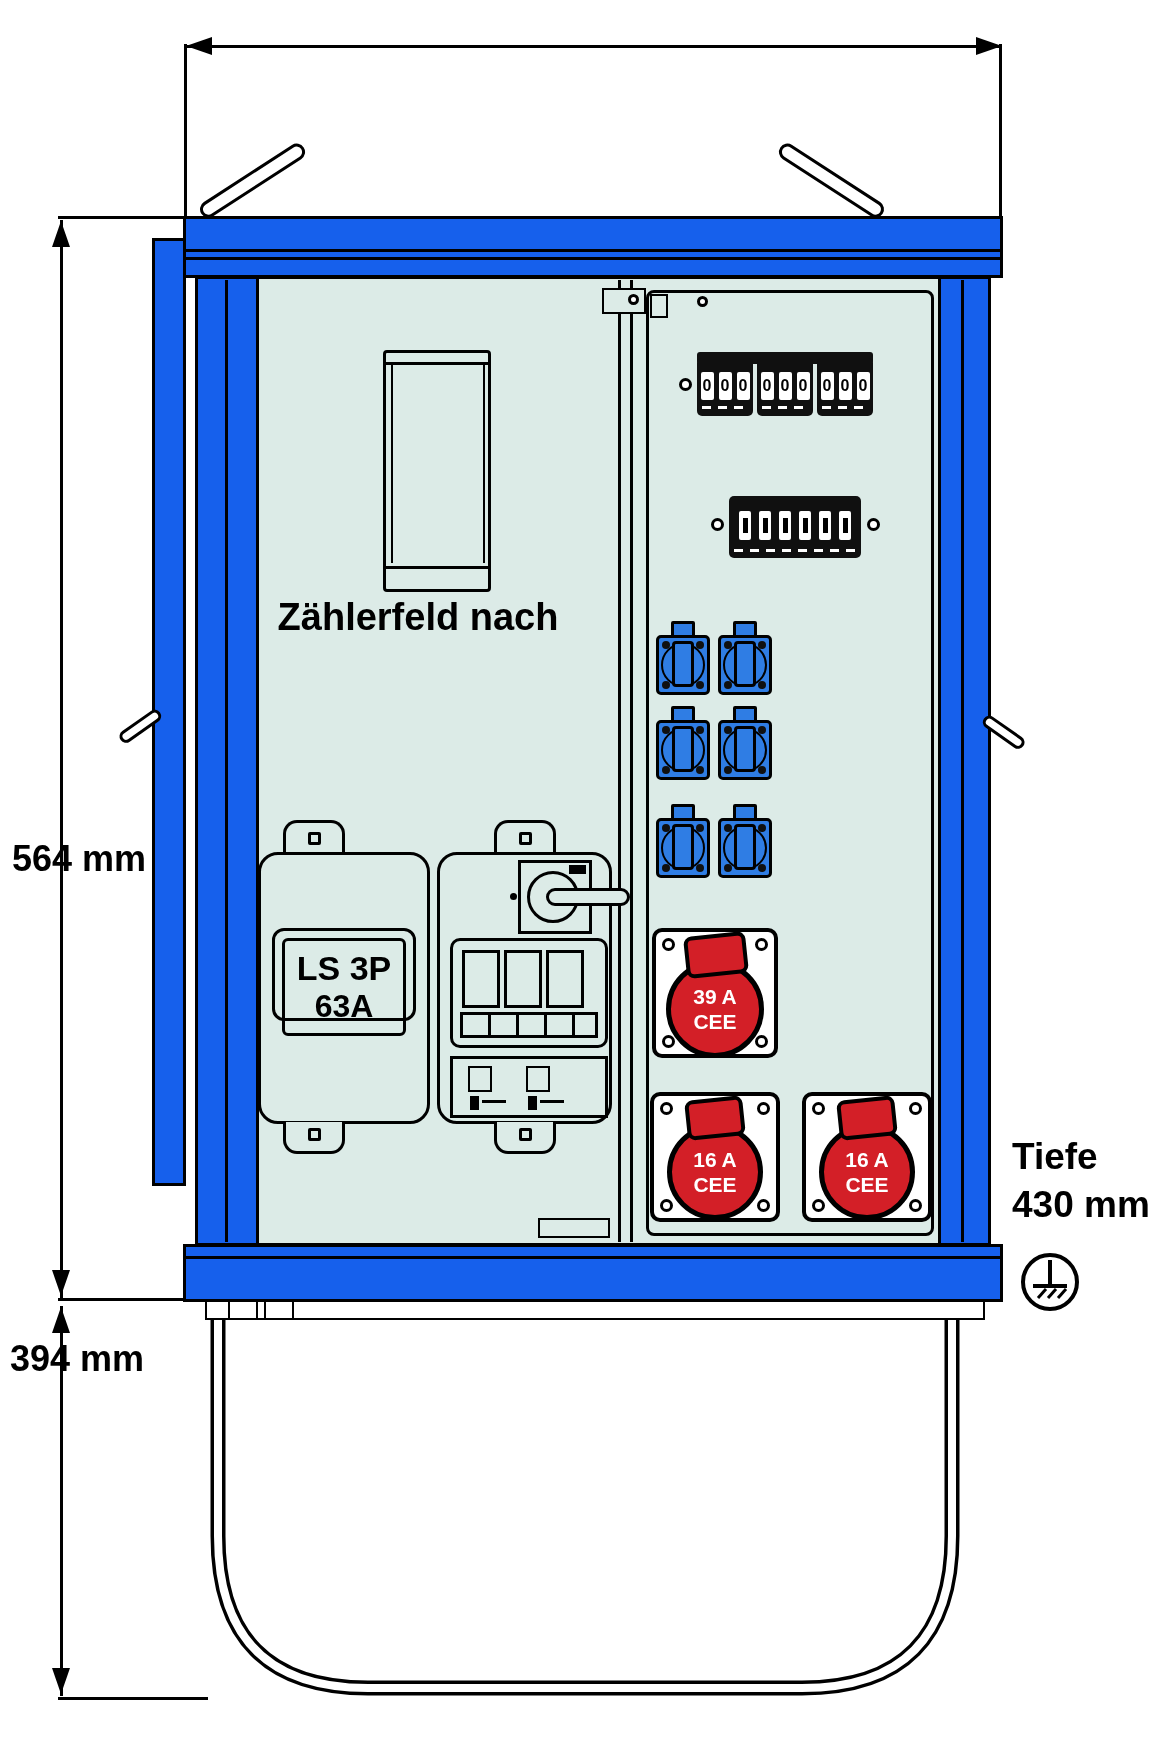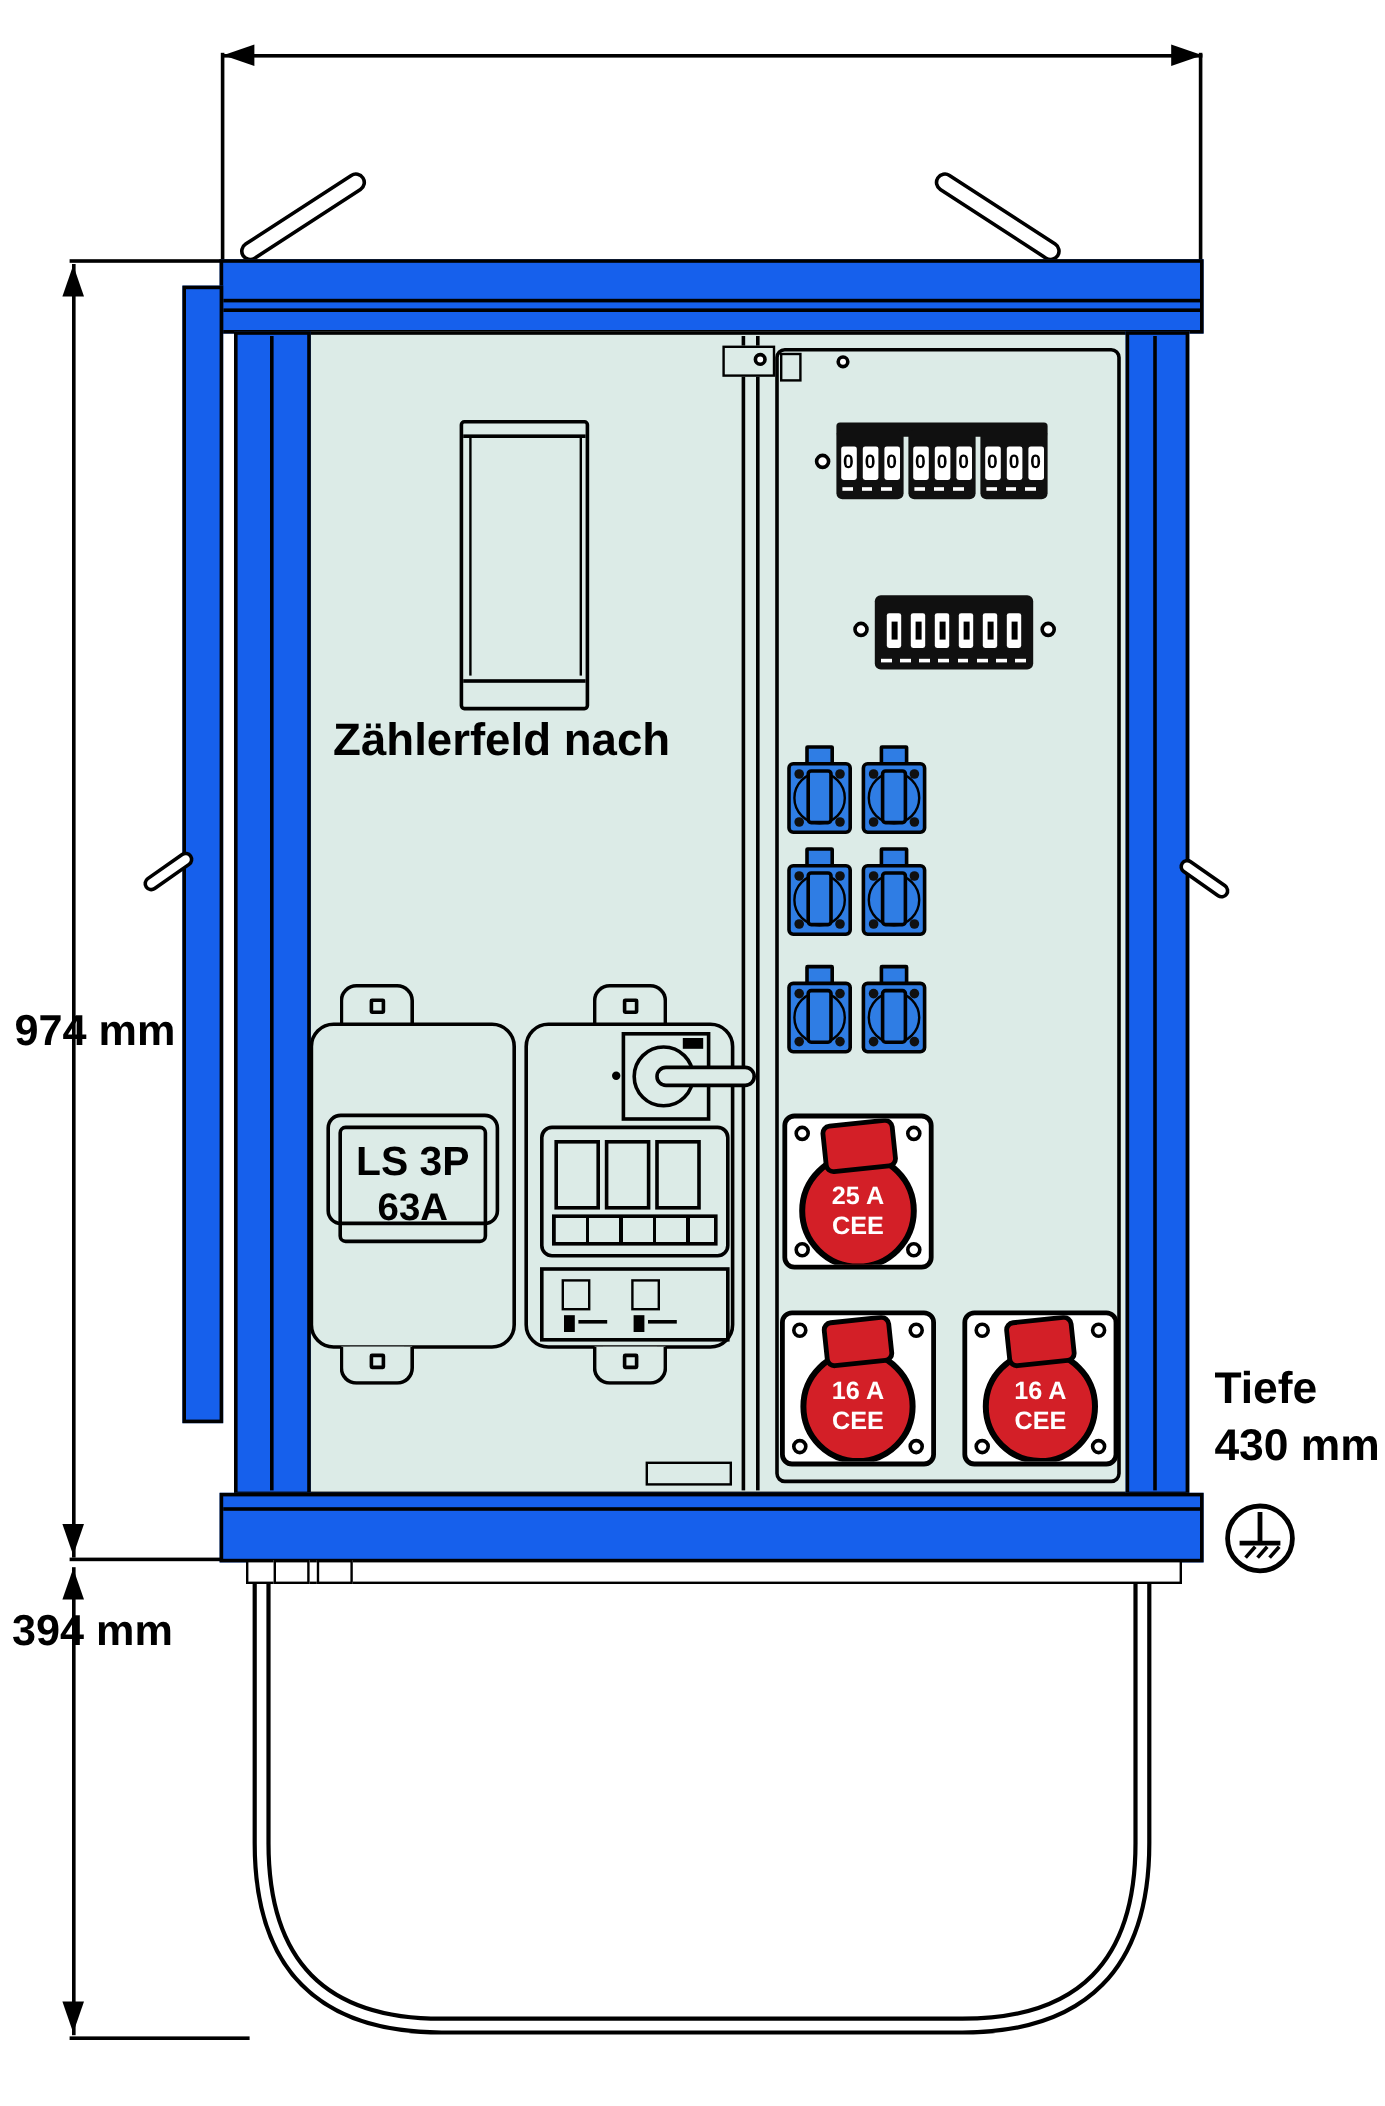--- a/index.html
+++ b/index.html
@@ -252,21 +252,21 @@
       <div class="sk-lid"></div>
     </div>
   </div>
 
   <div class="cee" style="left:652px;top:928px;width:126px;height:130px">
     <div class="cee-screw" style="left:6px;top:6px"></div>
     <div class="cee-screw" style="right:6px;top:6px"></div>
     <div class="cee-screw" style="left:6px;bottom:6px"></div>
     <div class="cee-screw" style="right:6px;bottom:6px"></div>
     <div class="cee-ball" style="left:10px;top:28px;width:98px;height:98px">
-      <span>25 A</span>
+      <span>39 A</span>
       <span>CEE</span>
     </div>
     <div class="cee-lid" style="left:29px;top:2px;width:62px;height:42px"></div>
   </div>
 
   <div class="cee" style="left:650px;top:1092px;width:130px;height:130px">
     <div class="cee-screw" style="left:6px;top:6px"></div>
     <div class="cee-screw" style="right:6px;top:6px"></div>
     <div class="cee-screw" style="left:6px;bottom:6px"></div>
     <div class="cee-screw" style="right:6px;bottom:6px"></div>
@@ -297,21 +297,21 @@
   <div class="hline" style="left:186px;top:1256px;width:814px"></div>
   <div class="abs" style="left:205px;top:1300px;width:780px;height:20px;background:#fff;border:2.5px solid #000"></div>
   <div class="abs" style="left:228px;top:1300px;width:30px;height:20px;background:#fff;border:2.5px solid #000"></div>
   <div class="abs" style="left:264px;top:1300px;width:30px;height:20px;background:#fff;border:2.5px solid #000"></div>
 
   <div class="hline" style="left:58px;top:216px;width:126px"></div>
   <div class="hline" style="left:58px;top:1298px;width:126px"></div>
   <div class="vline" style="left:60px;top:220px;height:1078px"></div>
   <div class="arr arr-u" style="left:52px;top:221px"></div>
   <div class="arr arr-d" style="left:52px;top:1270px"></div>
-  <div class="txt" style="left:12px;top:838px;font-size:36px">974 mm</div>
+  <div class="txt" style="left:12px;top:838px;font-size:36px">564 mm</div>
 
   <div class="vline" style="left:60px;top:1306px;height:390px"></div>
   <div class="arr arr-u" style="left:52px;top:1307px"></div>
   <div class="arr arr-d" style="left:52px;top:1668px"></div>
   <div class="hline" style="left:58px;top:1697px;width:150px"></div>
   <div class="txt" style="left:10px;top:1338px;font-size:36px">394 mm</div>
 
   <div class="txt" style="left:1012px;top:1136px;font-size:37px">Tiefe</div>
   <div class="txt" style="left:1012px;top:1184px;font-size:37px">430 mm</div>
 

